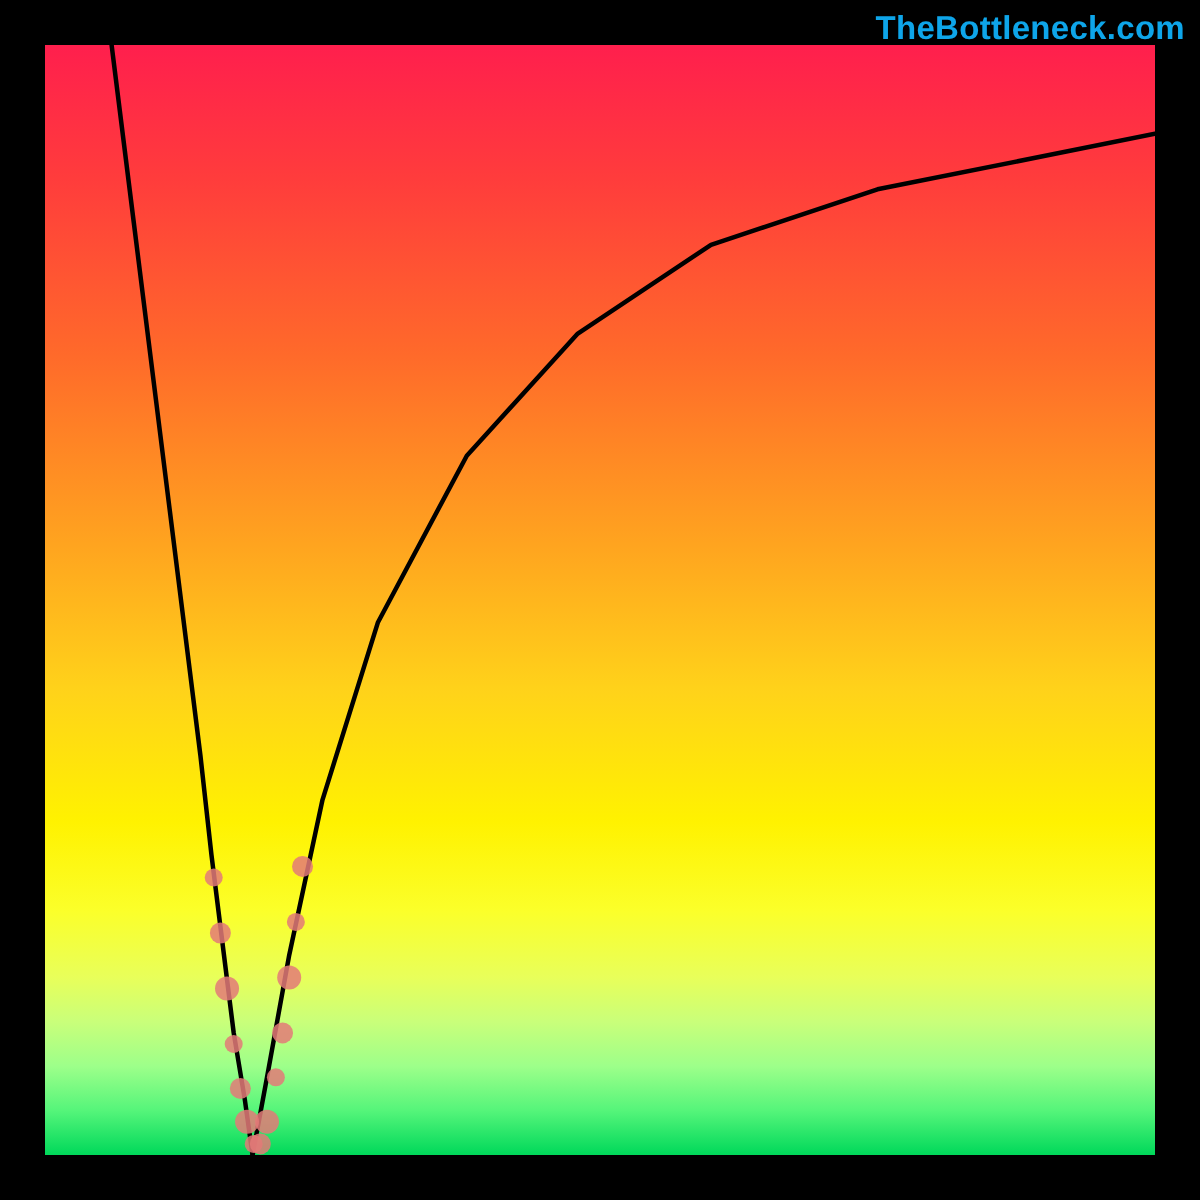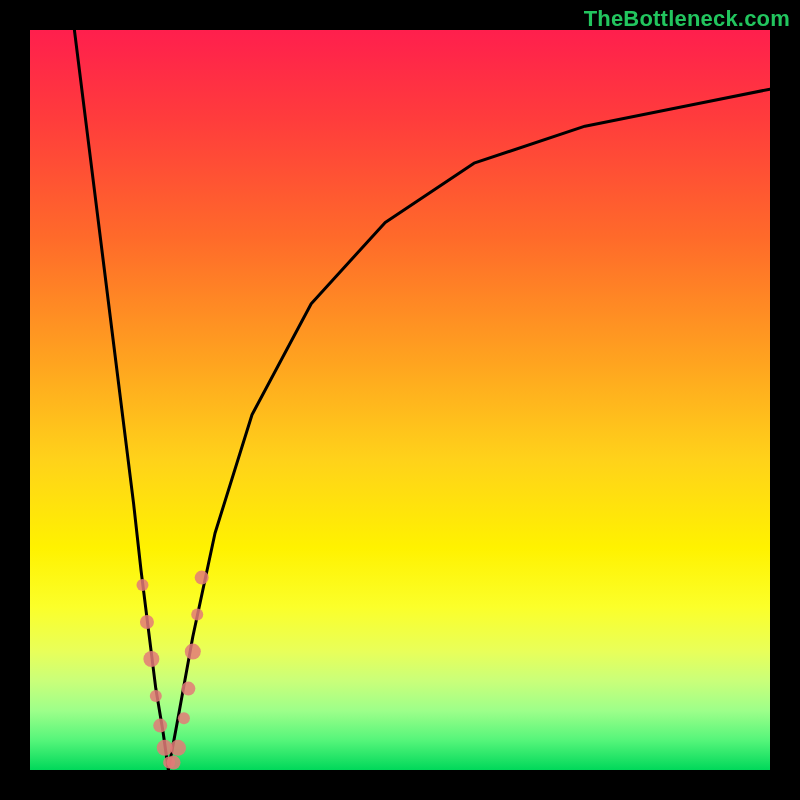--- a/index.html
+++ b/index.html
@@ -45,21 +45,21 @@
     position: absolute;
     left: 0;
     top: 0;
     width: 740px;
     height: 740px;
   }
   .attrib {
     position: absolute;
     top: 6px;
     right: 10px;
-    color: #22c55e;
+    color: #0ea5e9;
     font-size: 22px;
     font-weight: 600;
     letter-spacing: 0.2px;
   }
 </style>
 </head>
 <body>
 
 <div class="frame">
   <div class="plot">

